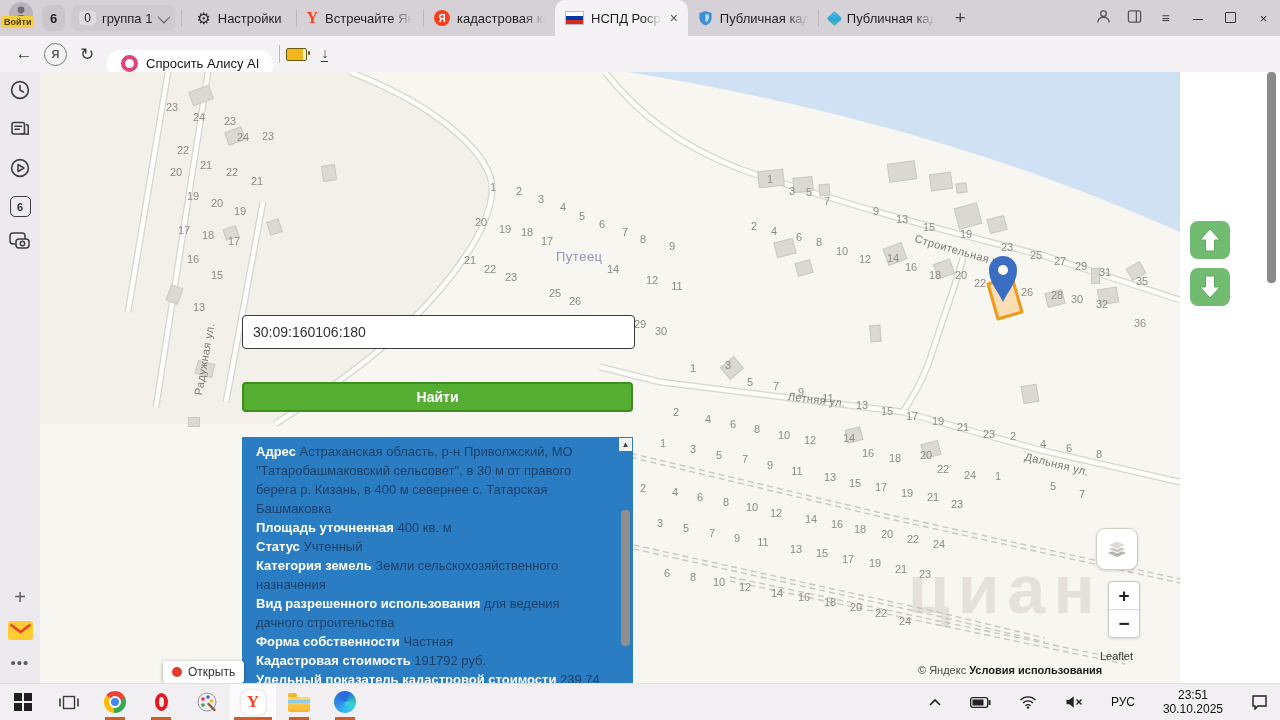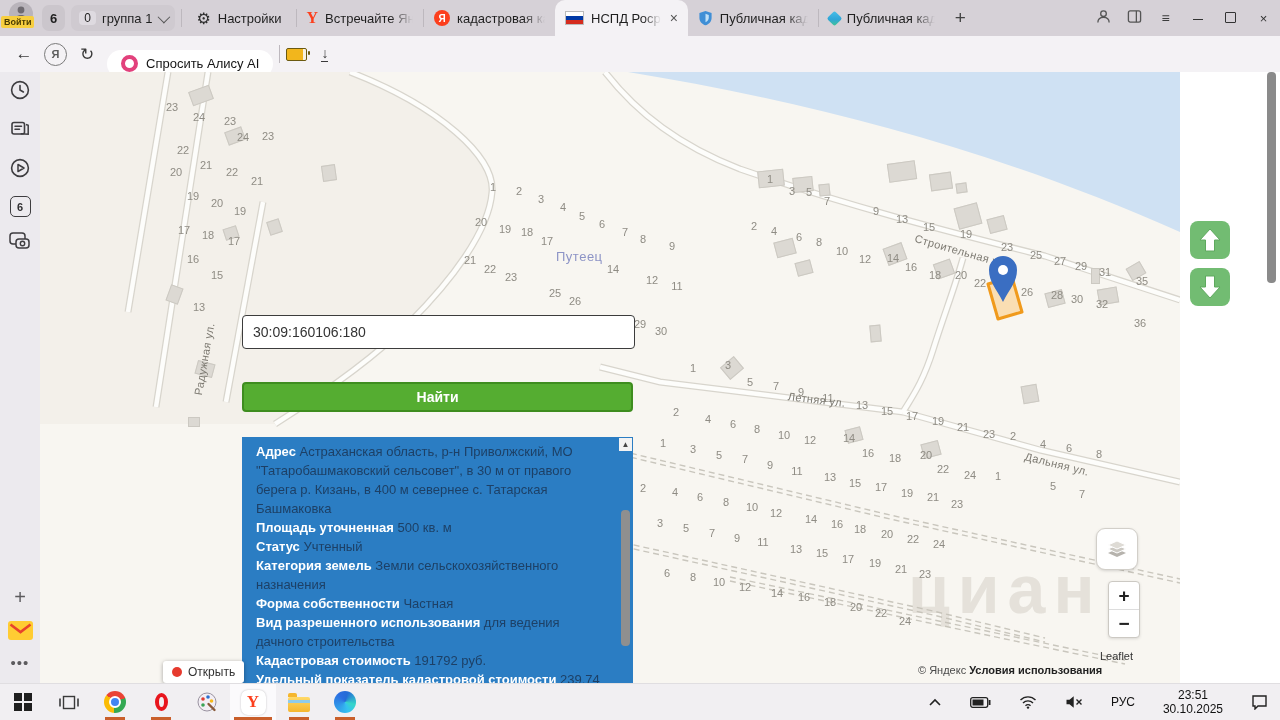--- a/index.html
+++ b/index.html
@@ -550,25 +550,25 @@
       </div>
     </div>
     <div class="pagescroll"></div>
 
     <input class="kadinput" type="text" value="30:09:160106:180" style="">
     <div class="findbtn">Найти</div>
 
     <div class="infopanel">
       <div id="info-rows">
           <div class="irow"><b>Адрес </b><span>Астраханская область, р-н Приволжский, МО "Татаробашмаковский сельсовет", в 30 м от правого берега р. Кизань, в 400 м севернее с. Татарская Башмаковка</span></div>
-          <div class="irow"><b>Площадь уточненная </b><span>500 кв. м</span></div>
+          <div class="irow"><b>Площадь уточненная </b><span>400 кв. м</span></div>
           <div class="irow"><b>Статус </b><span>Учтенный</span></div>
           <div class="irow"><b>Категория земель </b><span>Земли сельскохозяйственного назначения</span></div>
+          <div class="irow"><b>Вид разрешенного использования </b><span>для ведения дачного строительства</span></div>
           <div class="irow"><b>Форма собственности </b><span>Частная</span></div>
-          <div class="irow"><b>Вид разрешенного использования </b><span>для ведения дачного строительства</span></div>
           <div class="irow"><b>Кадастровая стоимость </b><span>191792 руб.</span></div>
           <div class="irow"><b>Удельный показатель кадастровой стоимости </b><span>239.74</span></div>
         </div>
       <div class="pscroll">
         <div class="parrow">▲</div>
         <div class="pthumb"></div>
       </div>
     </div>
 
     <div class="openchip">

